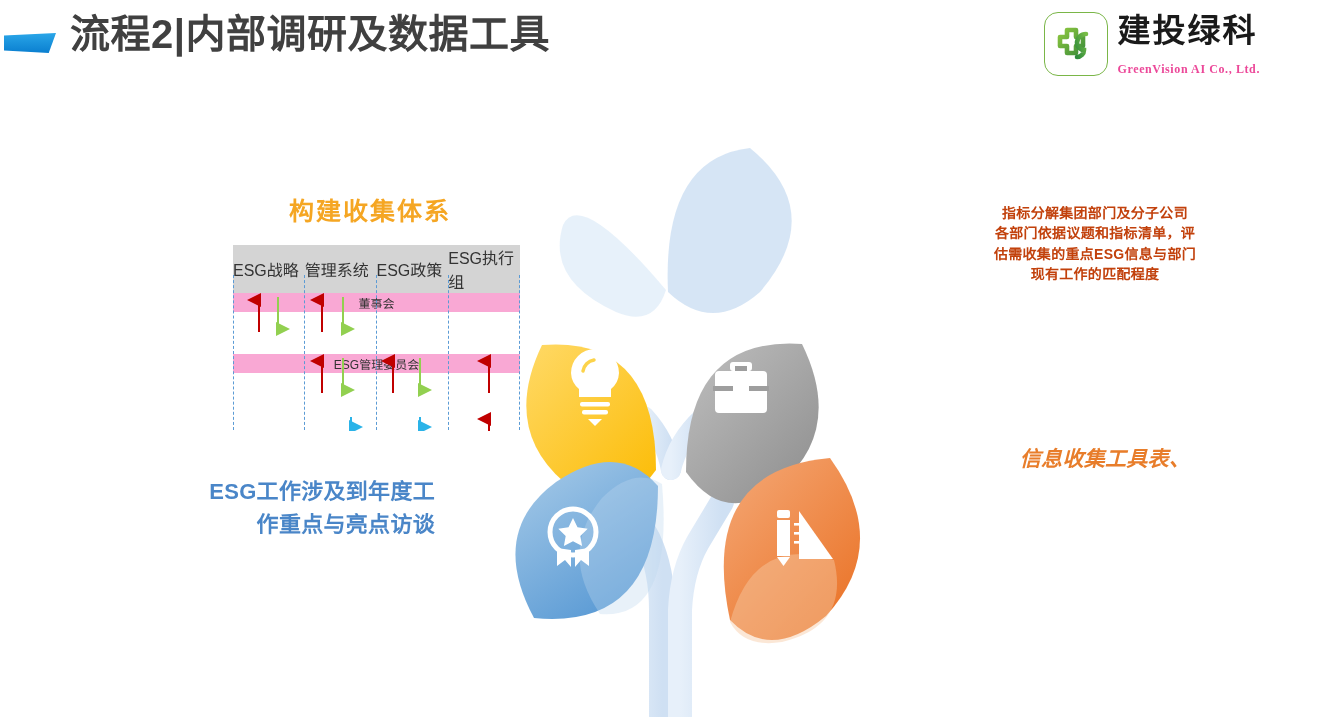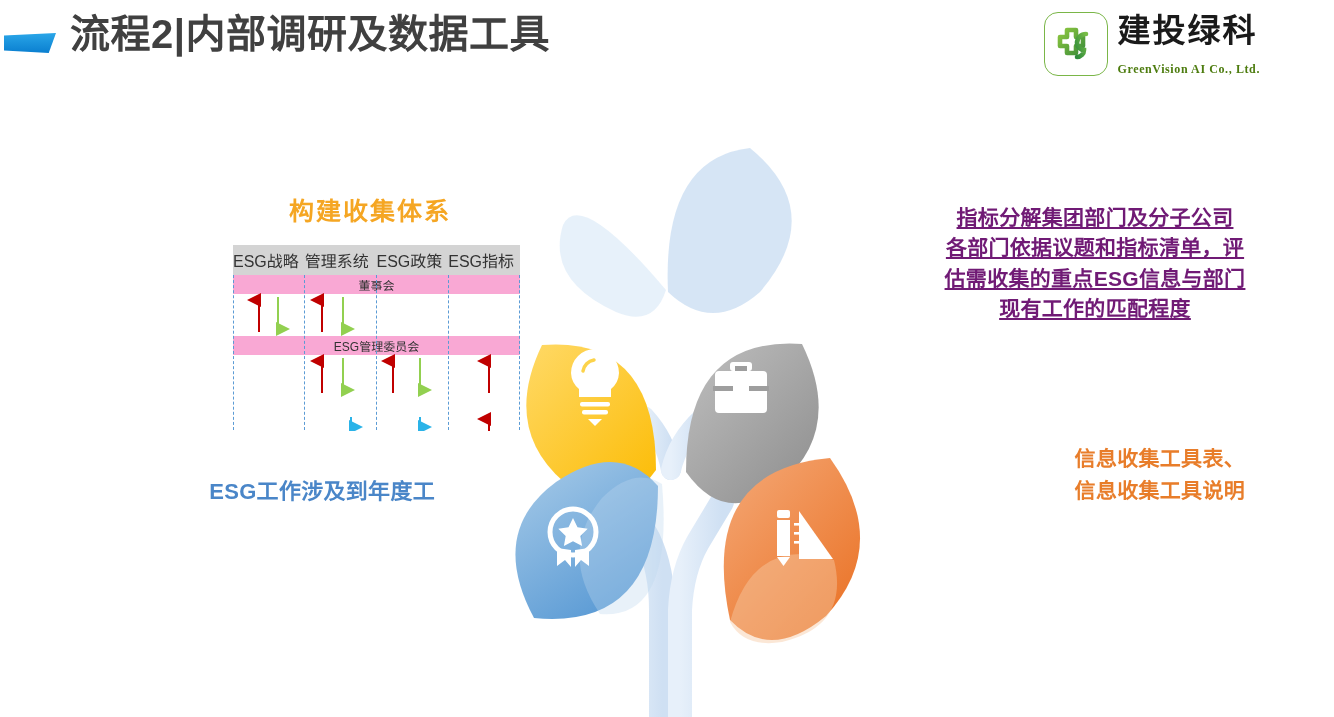--- a/index.html
+++ b/index.html
@@ -65,21 +65,21 @@
   .logo-cn {
     font-size: 33px;
     font-weight: bold;
     color: #1a1a1a;
     letter-spacing: 2px;
     font-family: "DejaVu Sans", sans-serif;
   }
   .logo-en {
     font-size: 12px;
     font-weight: bold;
-    color: #4d7c0f;
+    color: #ec4899;
     letter-spacing: 0.6px;
     margin-top: 16px;
     font-family: "Liberation Serif", serif;
   }
 
   
   .collect-heading {
     position: absolute;
     left: 289px;
     top: 191px;
@@ -147,40 +147,39 @@
   
   .tree-svg { position: absolute; left: 430px; top: 140px; }
 
   
   .txt-gray {
     position: absolute;
     left: 880px;
     top: 203px;
     width: 430px;
     text-align: center;
-    font-size: 21px;
-    font-weight: bold;
-    color: #701a75;
+    font-size: 14px;
+    font-weight: bold;
+    color: #c2410c;
     line-height: 1.45;
     letter-spacing: 0.3px;
-    text-decoration: underline;
   }
   .txt-orange {
     position: absolute;
     left: 955px;
     top: 443px;
     width: 290px;
     text-align: center;
     font-size: 21px;
     font-weight: bold;
     color: #e87d2a;
     line-height: 1.5;
     letter-spacing: 0.3px;
   }
-  .txt-orange .line2, .txt-orange .line3 { text-align: right; padding-left: 10px; }
+  .txt-orange .line2, .txt-orange .line3 { text-align: center; padding-left: 10px; font-style: italic; }
   .txt-blue {
     position: absolute;
     left: 135px;
     top: 475px;
     width: 300px;
     text-align: right;
     font-size: 22px;
     font-weight: bold;
     color: #4a86c8;
     line-height: 1.5;
@@ -312,21 +311,21 @@
   </svg>
 
   <div class="collect-heading">构建收集体系</div>
 
   <table class="gov-table">
     <tbody>
         <tr>
       <td class="gov-head">ESG战略</td>
       <td class="gov-head">管理系统</td>
       <td class="gov-head">ESG政策</td>
-      <td class="gov-head">ESG指标</td>
+      <td class="gov-head">ESG执行组</td>
     </tr>
     <tr>
           <td class="gov-band" colspan="4">董事会</td>
         </tr>
     <tr>
           <td class="gov-arrowrow" colspan="4"></td>
         </tr>
     <tr>
           <td class="gov-band" colspan="4">ESG管理委员会</td>
         </tr>
@@ -378,20 +377,20 @@
 
   <div class="txt-gray">
     <div>指标分解集团部门及分子公司</div>
     <div>各部门依据议题和指标清单，评</div>
     <div>估需收集的重点ESG信息与部门</div>
     <div>现有工作的匹配程度</div>
   </div>
 
   <div class="txt-orange">
     <div class="line2">信息收集工具表、</div>
-    <div class="line3">信息收集工具说明</div>
   </div>
 
   <div class="txt-blue">
     <div>ESG工作涉及到年度工</div>
+    <div>作重点与亮点访谈</div>
   </div>
 
 </div>
 
 </body></html>

